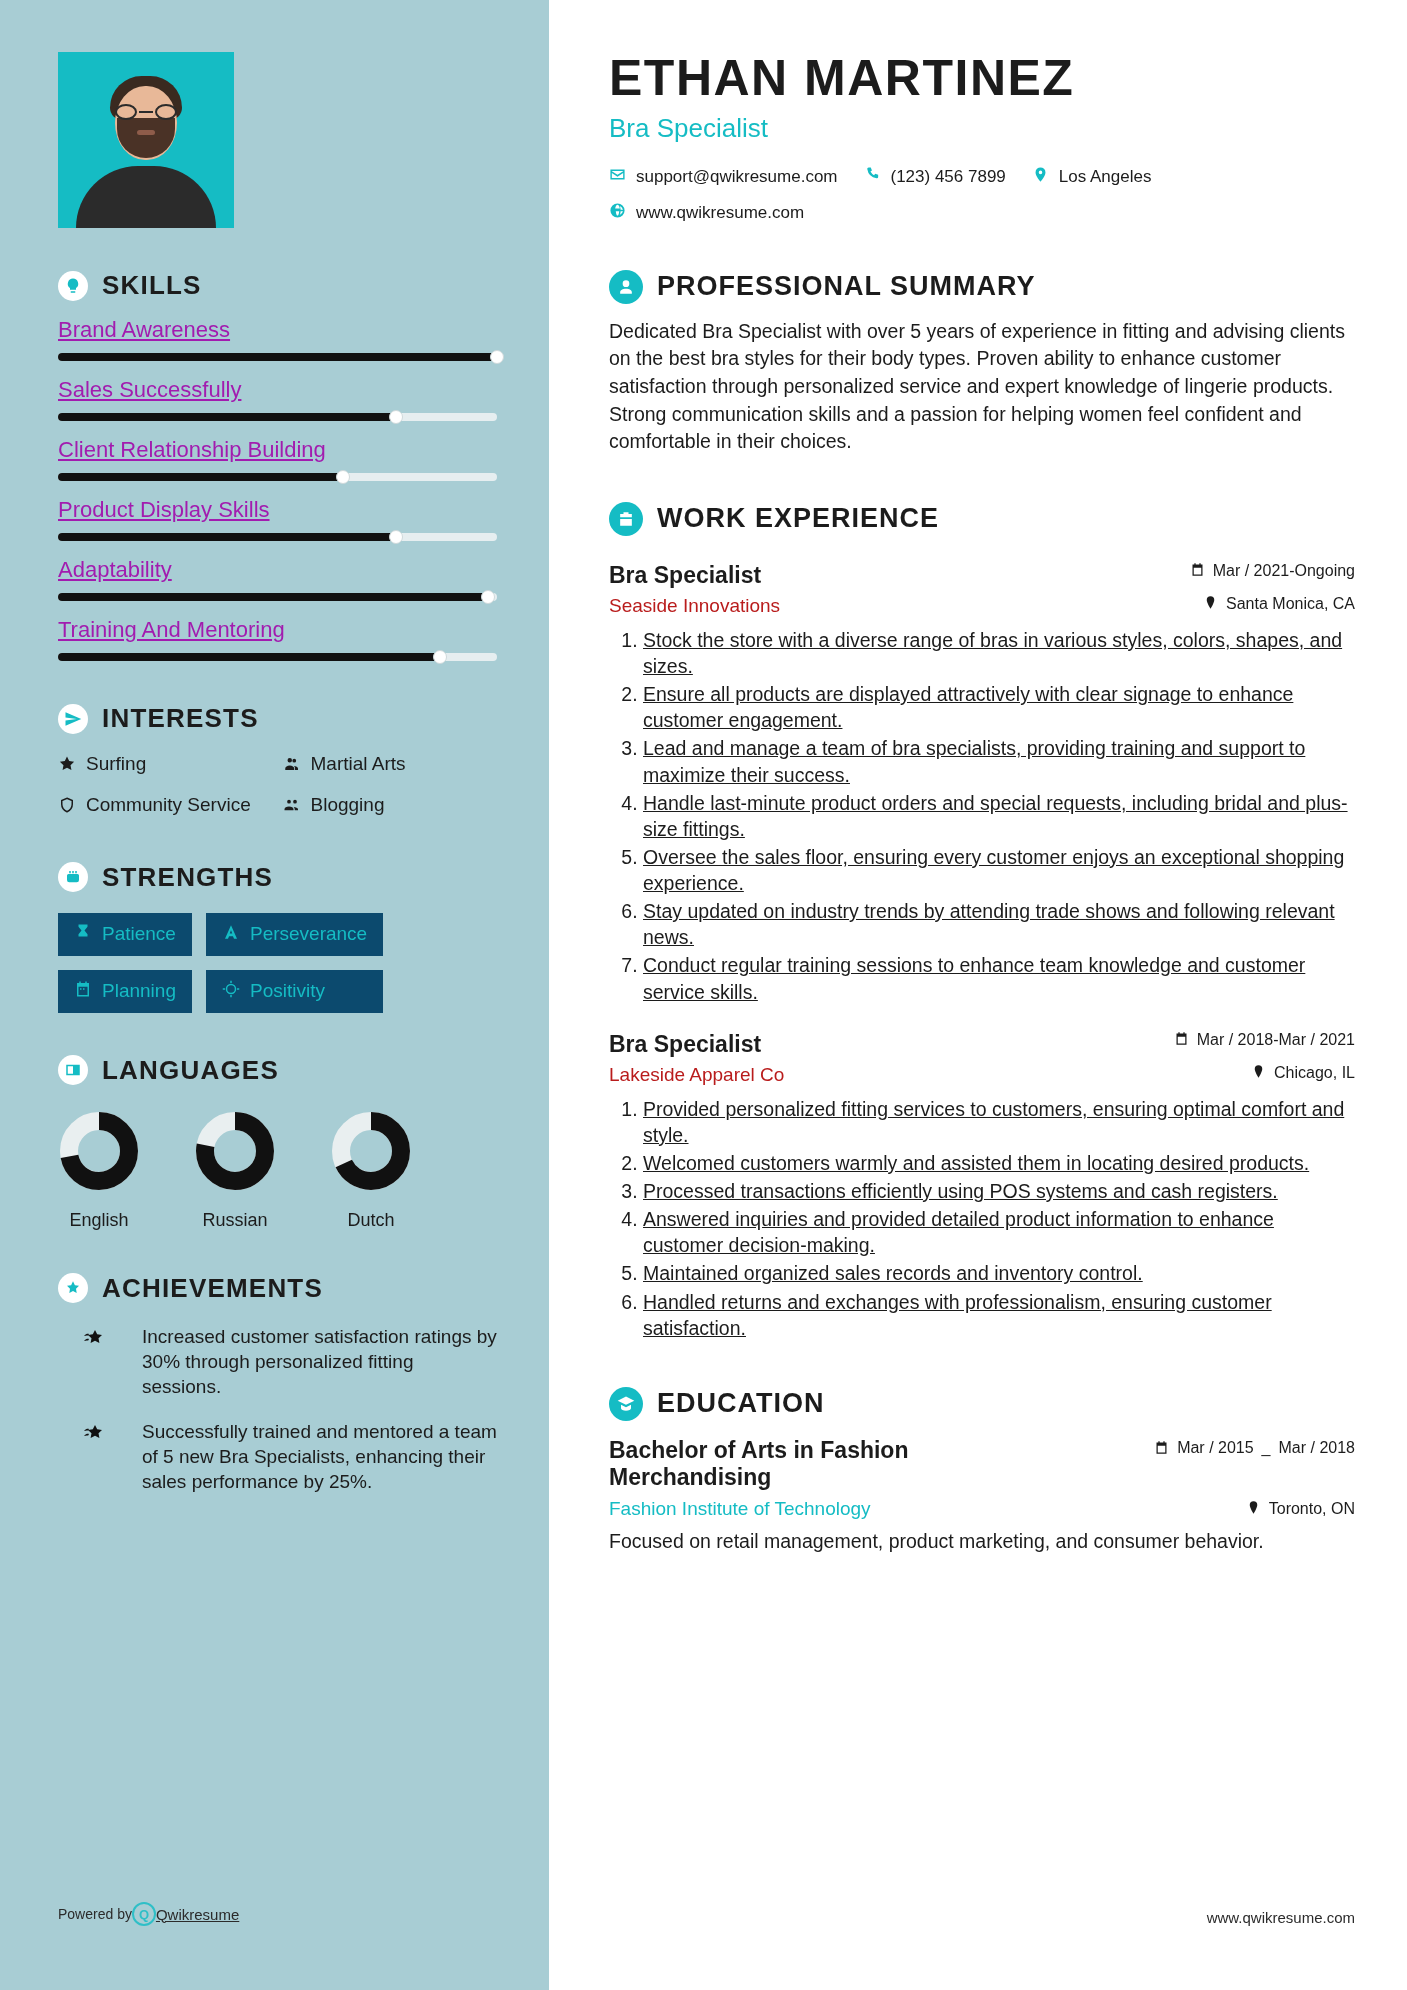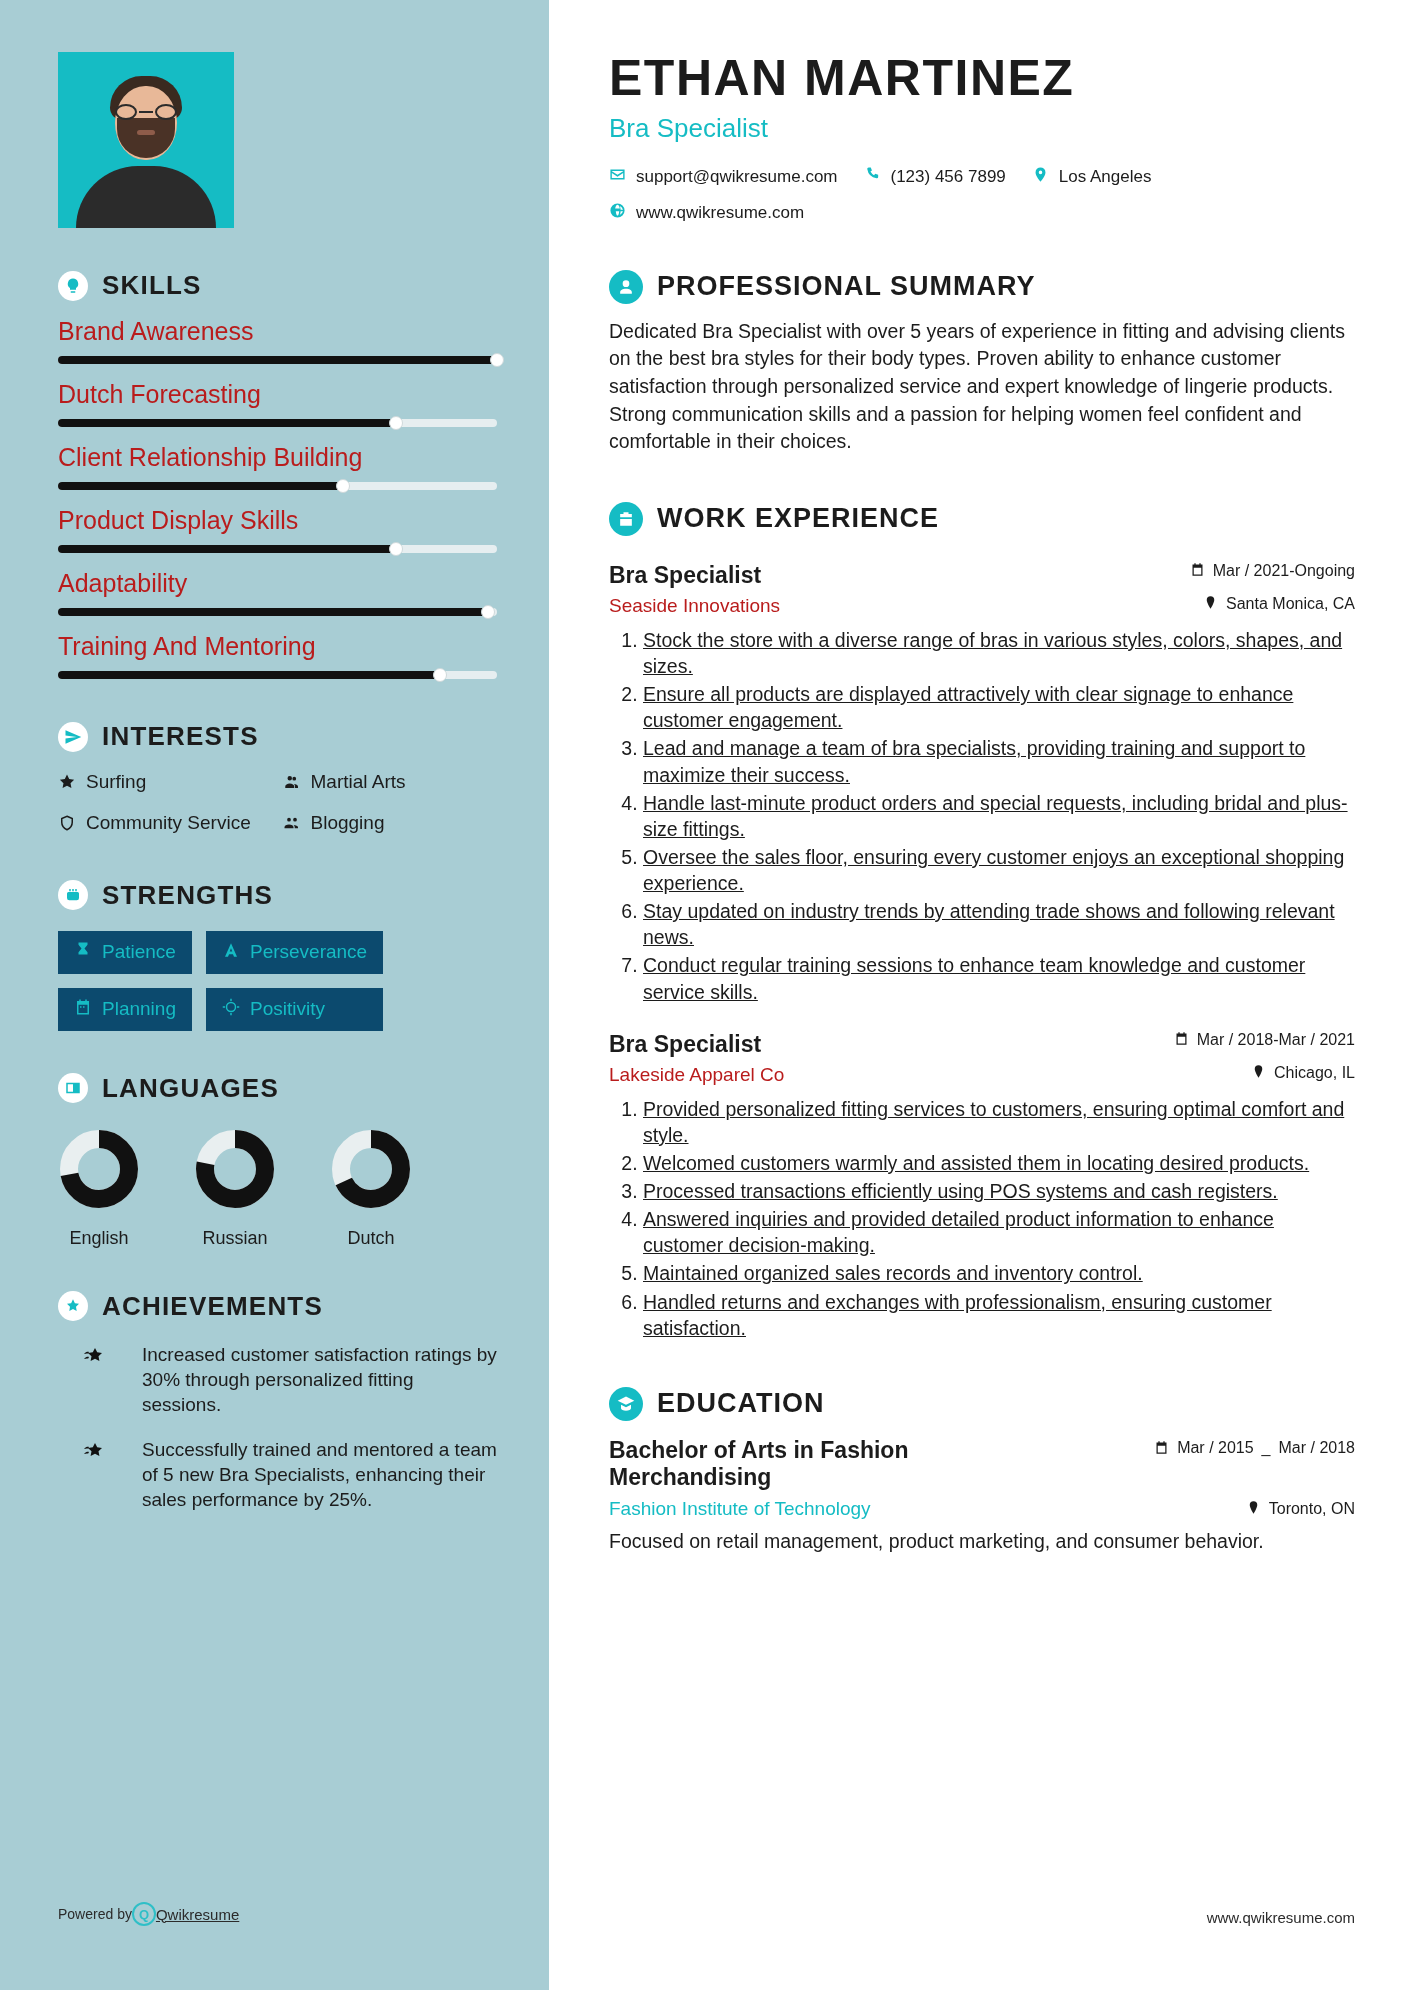--- a/index.html
+++ b/index.html
@@ -64,21 +64,21 @@
   .sec-ic {
     width:30px; height:30px; border-radius:50%; background:#ffffff;
     display:flex; align-items:center; justify-content:center; flex:none;
   }
   .sec-ic svg { width:18px; height:18px; fill:#15bcc4; }
   .sec-title {
     font-size:26px; font-weight:bold; letter-spacing:1.2px; color:#1c1c1c;
   }
 
   .skill { margin-top:16px; }
-  .skill-label { font-size:25px; color:#b91c1c; margin-bottom:10px; }
+  .skill-label { font-size:22px; color:#a21caf; margin-bottom:10px;text-decoration:underline; }
   .bar {
     position:relative; height:8px; background:#e6eef0; border-radius:4px;
   }
   .bar > .fill { position:absolute; left:0; top:0; height:8px; background:#111; border-radius:4px; }
   .bar > .knob {
     position:absolute; top:-3px; width:14px; height:14px; border-radius:50%;
     background:#ffffff; border:1px solid #cfd9db; transform:translateX(-7px);
   }
 
   .interests { margin-top:18px; display:grid; grid-template-columns: 1fr 1fr; row-gap:14px; column-gap:10px; }
@@ -183,21 +183,21 @@
     </div>
     <div id="skills-list">
         <div class="skill">
           <div class="skill-label">Brand Awareness</div>
           <div class="bar">
             <div class="fill" style="width: 100%;"></div>
             <div class="knob" style="left: 100%;"></div>
           </div>
         </div>
         <div class="skill">
-          <div class="skill-label">Dutch Forecasting</div>
+          <div class="skill-label">Sales Successfully</div>
           <div class="bar">
             <div class="fill" style="width: 77%;"></div>
             <div class="knob" style="left: 77%;"></div>
           </div>
         </div>
         <div class="skill">
           <div class="skill-label">Client Relationship Building</div>
           <div class="bar">
             <div class="fill" style="width: 65%;"></div>
             <div class="knob" style="left: 65%;"></div>

